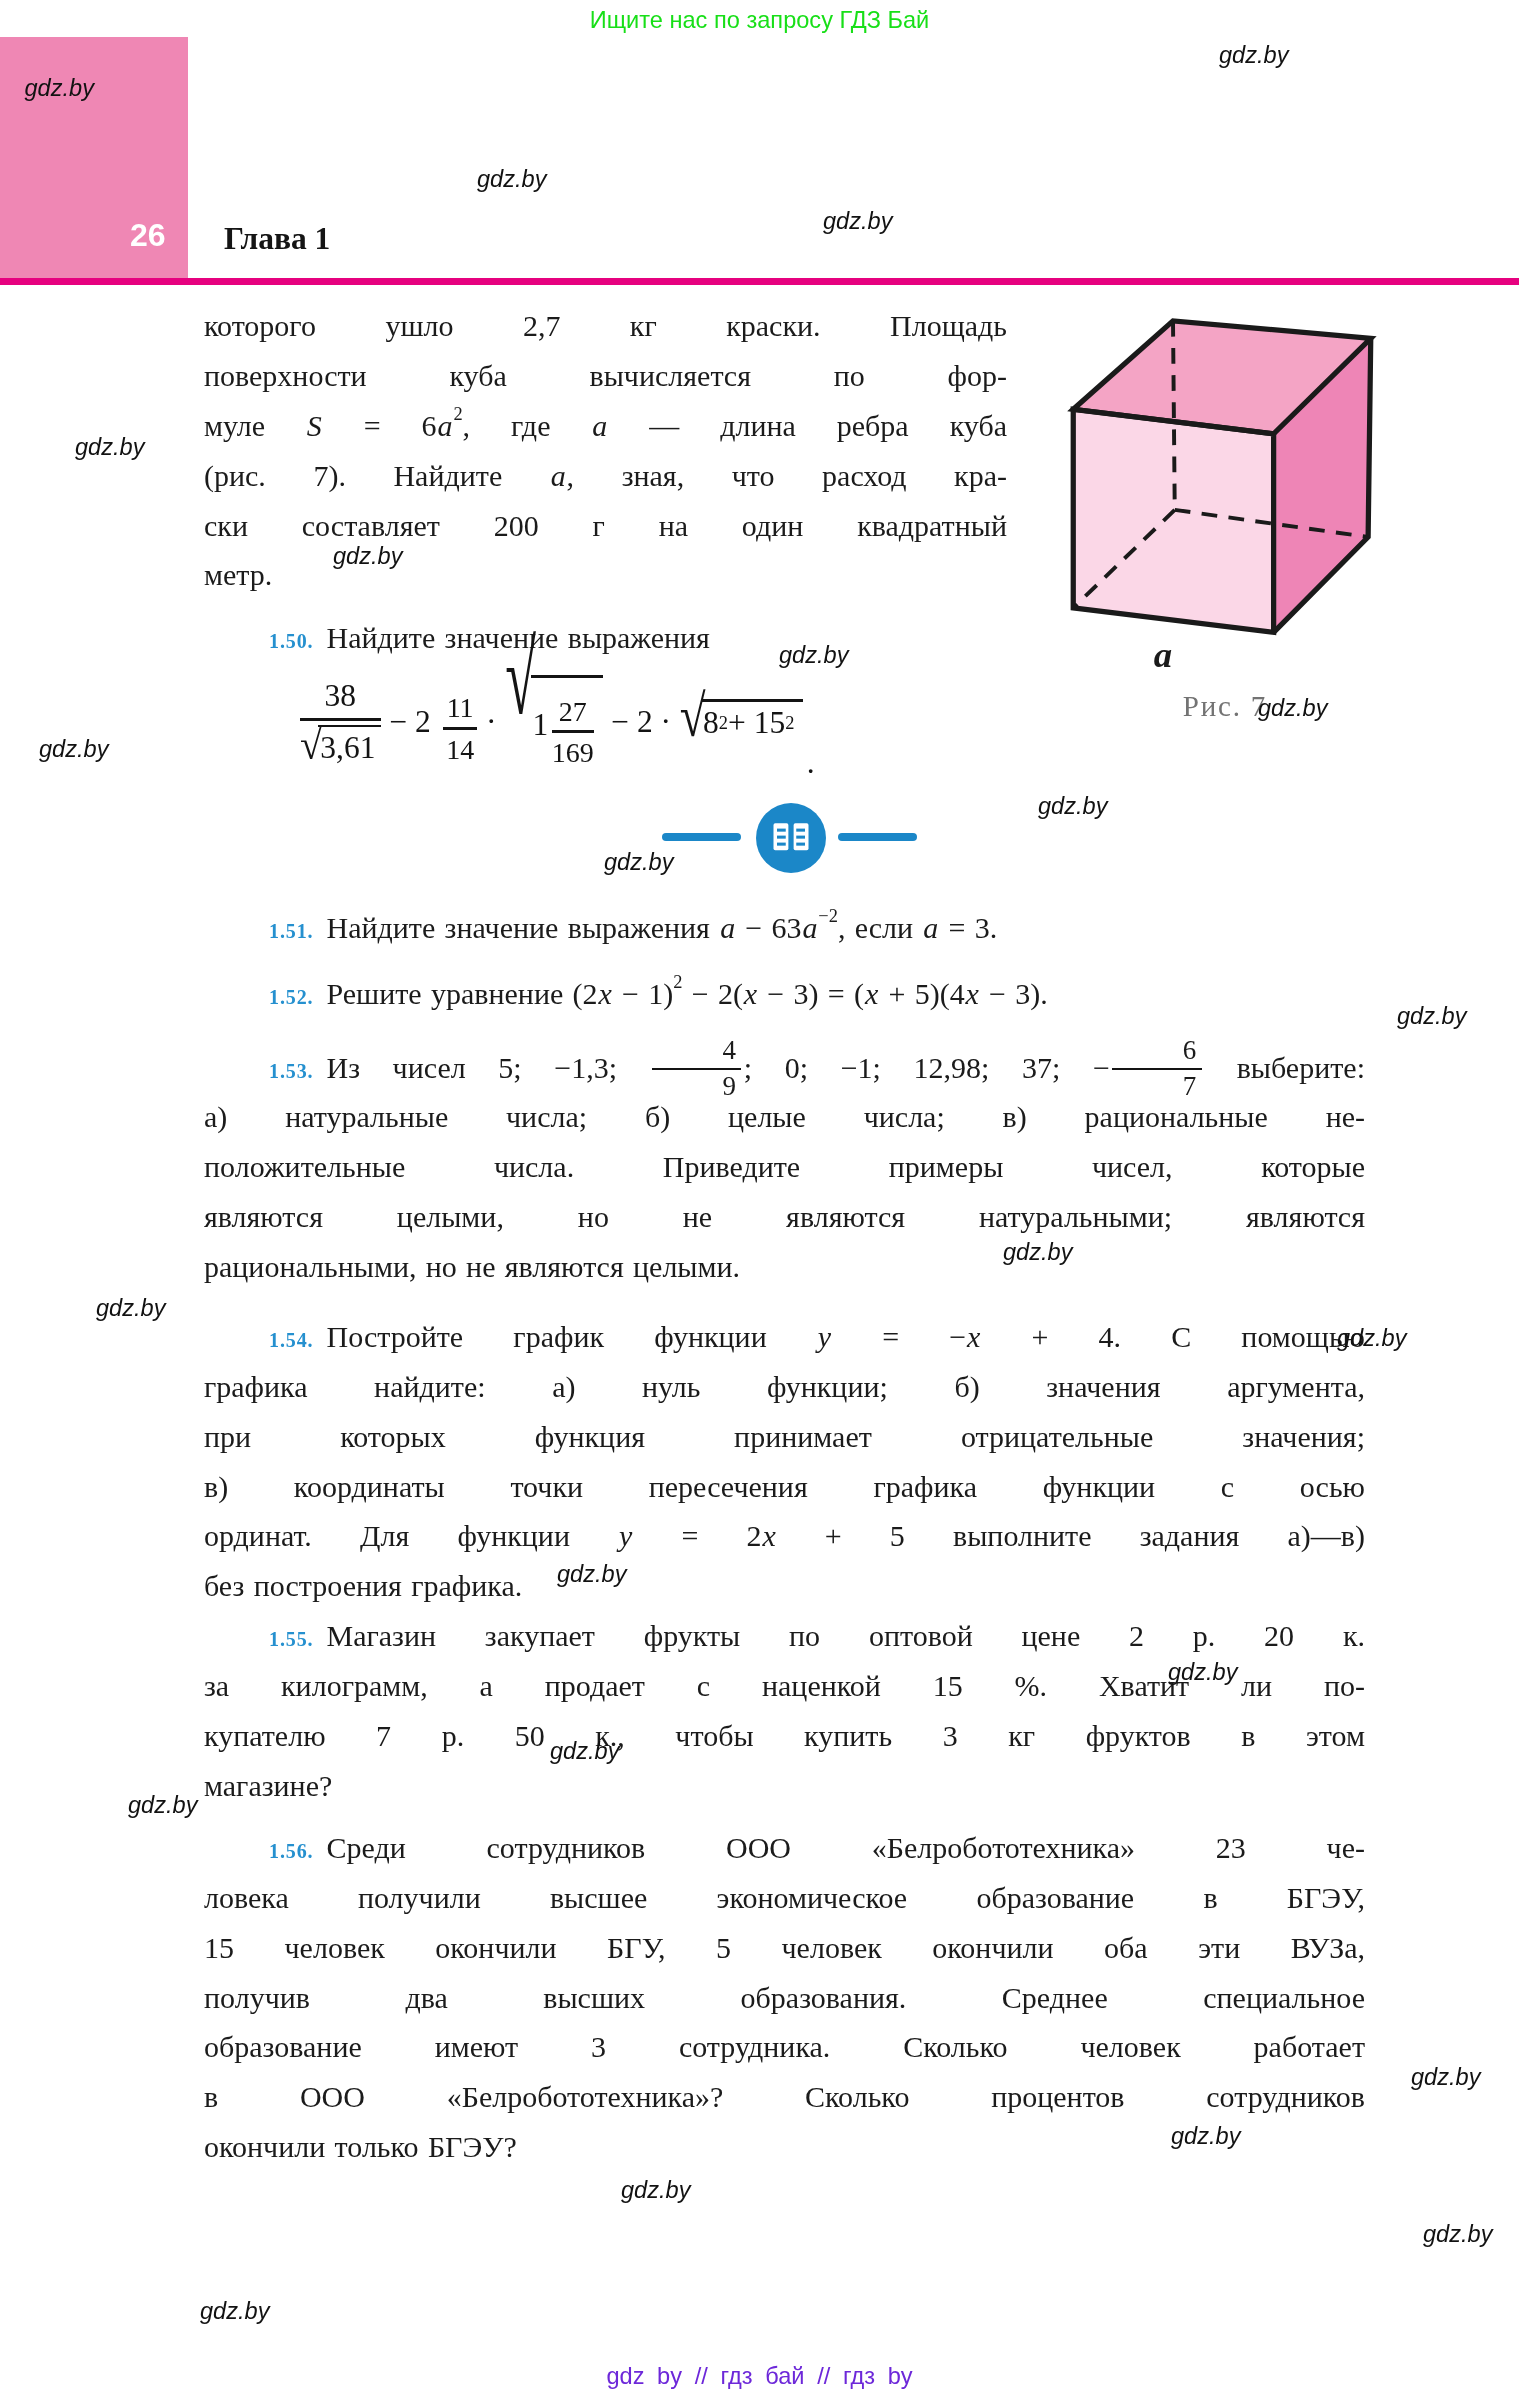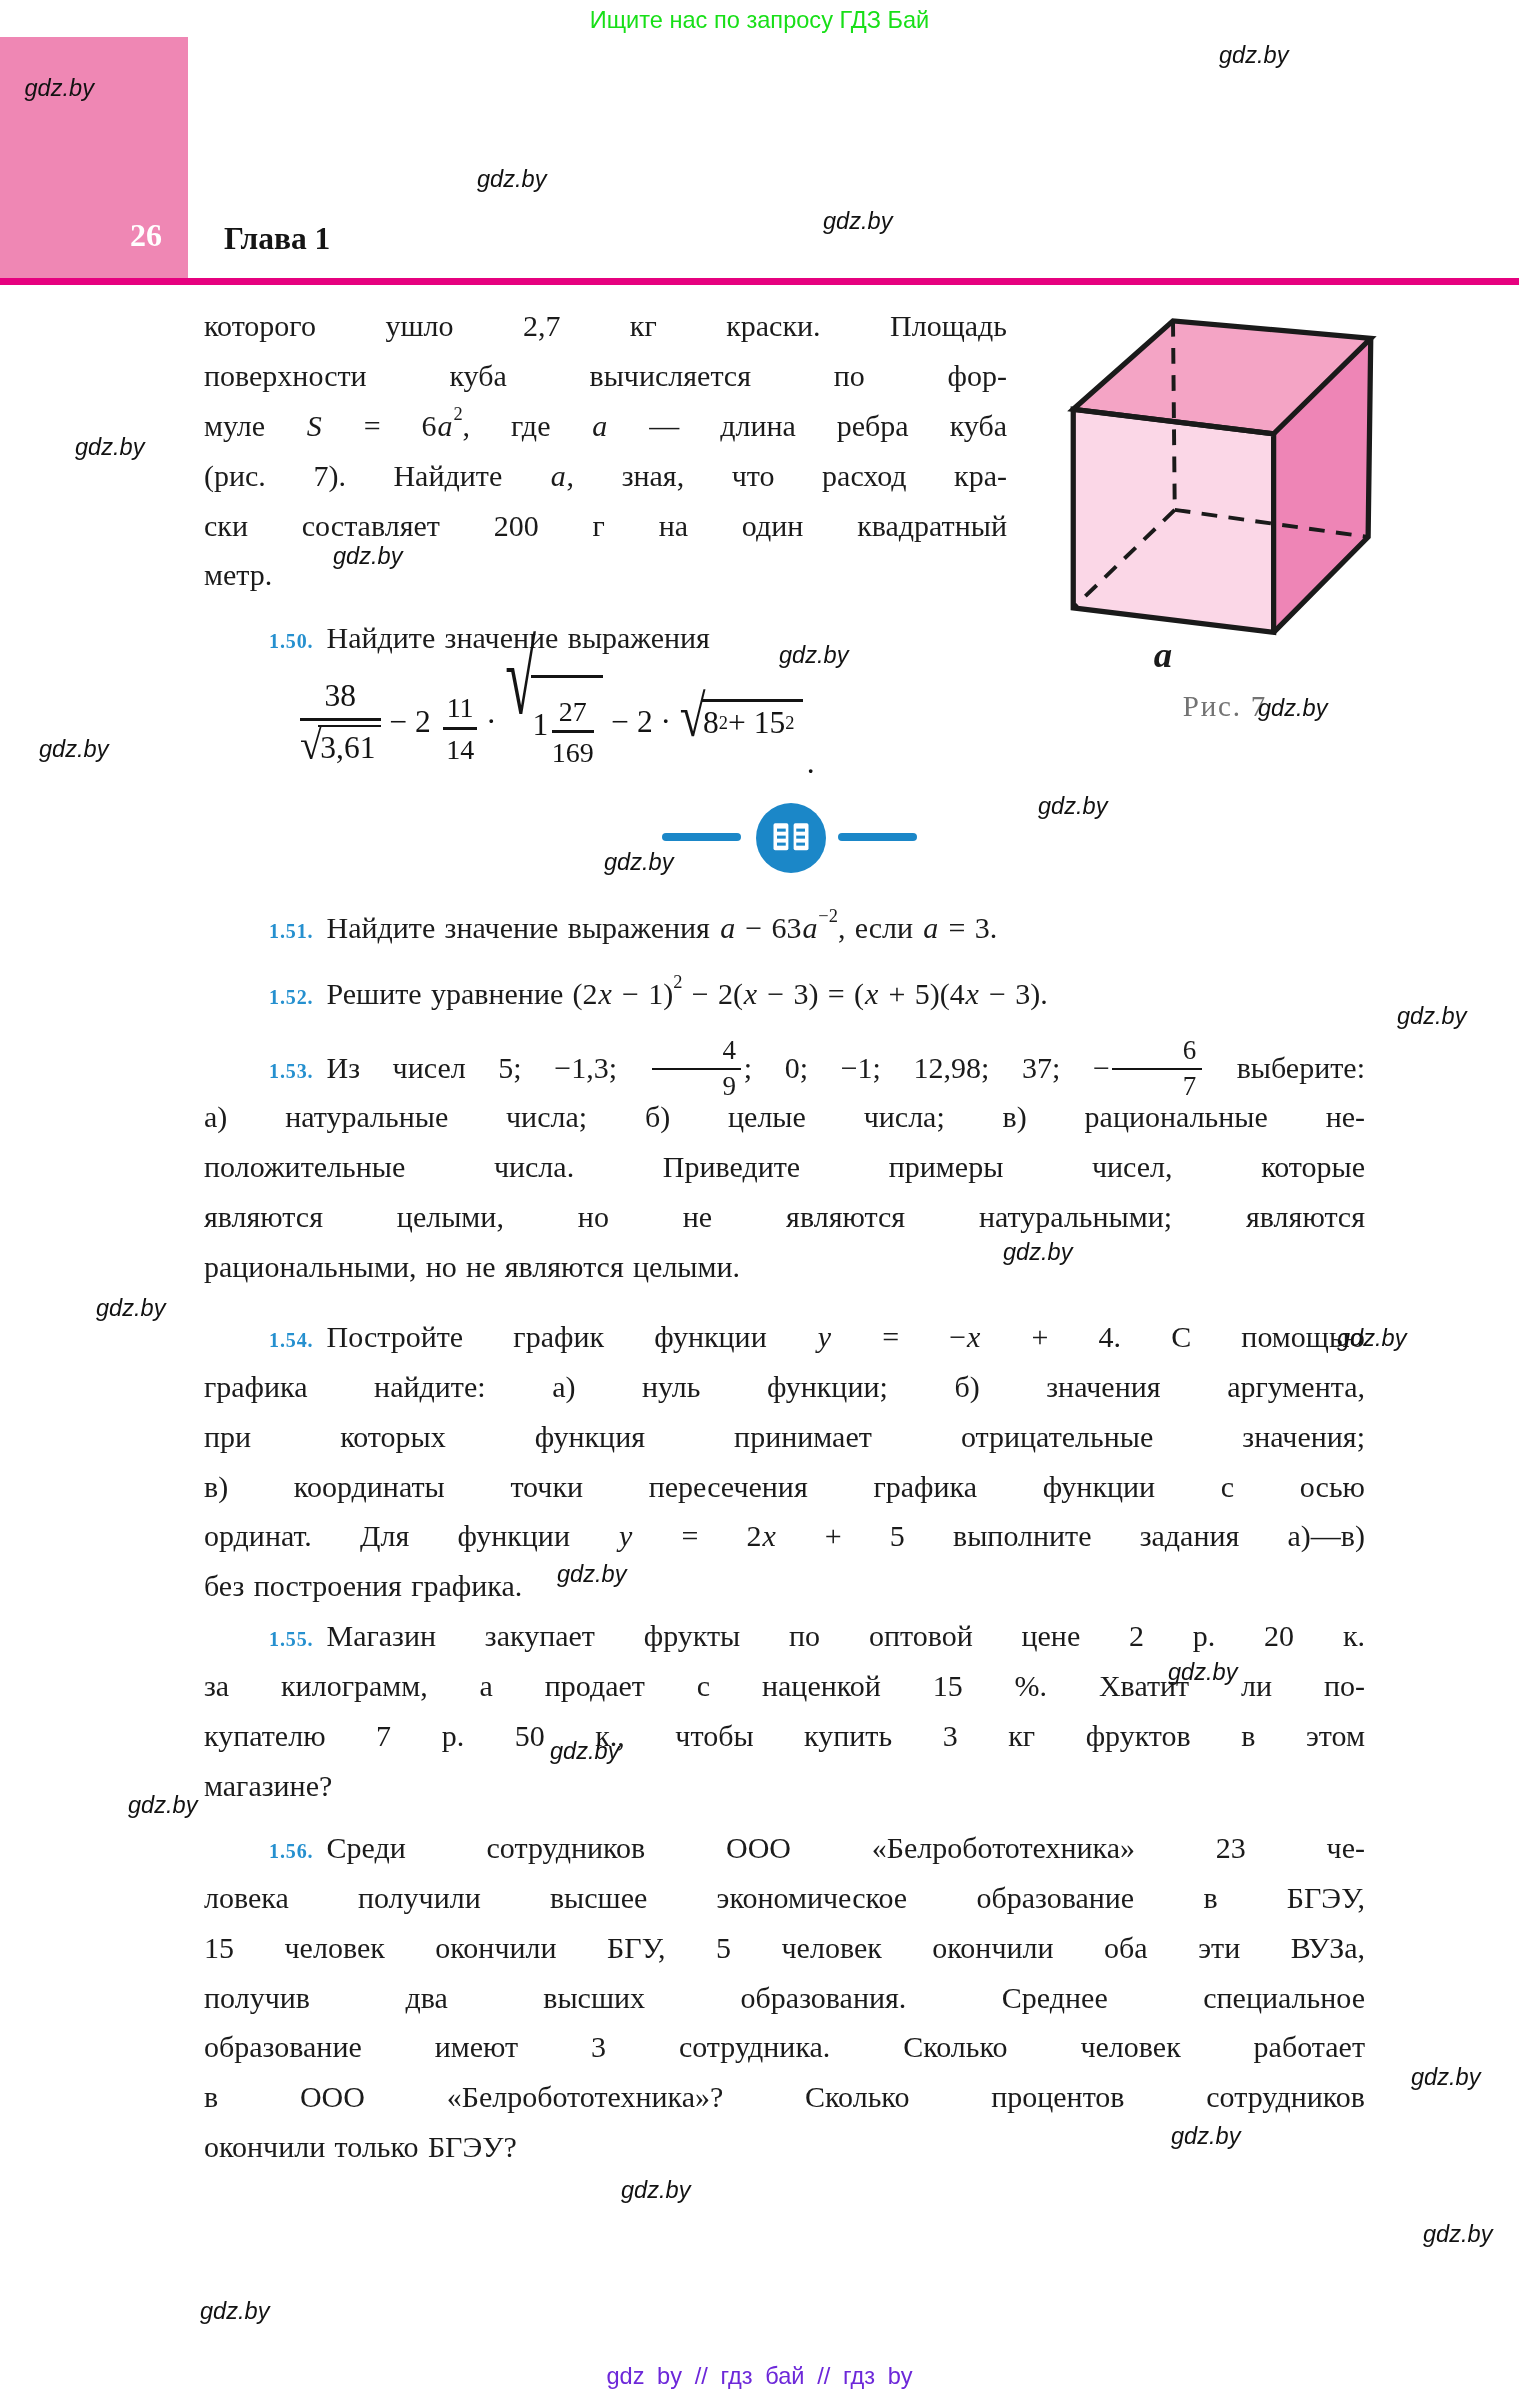--- a/index.html
+++ b/index.html
@@ -17,21 +17,21 @@
     text-align:center;
     font-family:"Liberation Sans", sans-serif;
     font-size:23.6px;color:#18DF18;
   }
   .pink-box{
     position:absolute;left:0;top:37px;width:188px;height:242px;
     background:#EF87B4;
   }
   .page-number{
     position:absolute;left:130px;top:217px;width:54px;
-    font-family:Liberation Serif, serif;
+    font-family:Liberation Sans, sans-serif;
     font-size:32px;font-weight:bold;color:#ffffff;
   }
   .chapter-title{
     position:absolute;left:216px;top:221px;
     font-size:31.5px;font-weight:bold;color:#151515;margin-left:8px;
   }
   .magenta-rule{
     position:absolute;left:0;top:278px;width:1519px;height:7px;
     background:#E6017F;
   }

